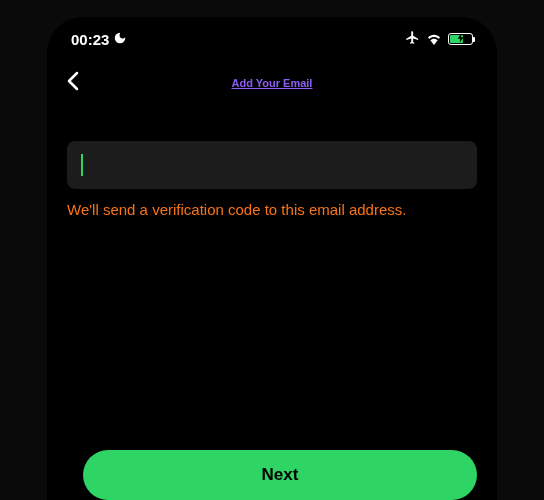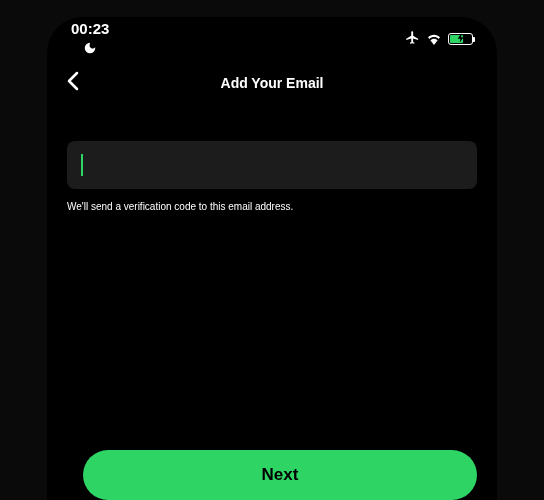--- a/index.html
+++ b/index.html
@@ -30,44 +30,44 @@
       justify-content: space-between;
       padding: 0 24px;
       color: #fff;
       font-size: 15px;
       font-weight: 600;
     }
     .status-left {
       display: flex;
       align-items: center;
       gap: 4px;
-      flex-direction: column;
     }
     .status-right {
       display: flex;
       align-items: center;
       gap: 6px;
     }
     .header {
       display: flex;
       align-items: center;
       justify-content: center;
       position: relative;
       height: 44px;
     }
     .back-btn {
       position: absolute;
       left: 20px;
       color: #fff;
       cursor: pointer;
     }
     .header-title {
-      color: #ffffff;
-      font-size: 14px;
+      color: #8b5cf6;
+      font-size: 11px;
       font-weight: 700;
+      text-decoration: underline;
     }
     .content {
       padding: 36px 20px 0 20px;
     }
     .description {
       color: #9a9a9a;
       font-size: 14px;
       line-height: 1.45;
     }
     .field-label {
@@ -97,22 +97,22 @@
     .input-field {
       background: transparent;
       border: none;
       outline: none;
       color: #fff;
       font-size: 15px;
       width: 100%;
       margin-left: 2px;
     }
     .hint {
-      color: #ffffff;
-      font-size: 10px;
+      color: #f97316;
+      font-size: 15px;
       margin-top: 12px;
     }
     .next-btn {
       position: absolute;
       bottom: 0;
       left: 36px;
       right: 20px;
       background: #2fd564;
       border: none;
       border-radius: 26px;

